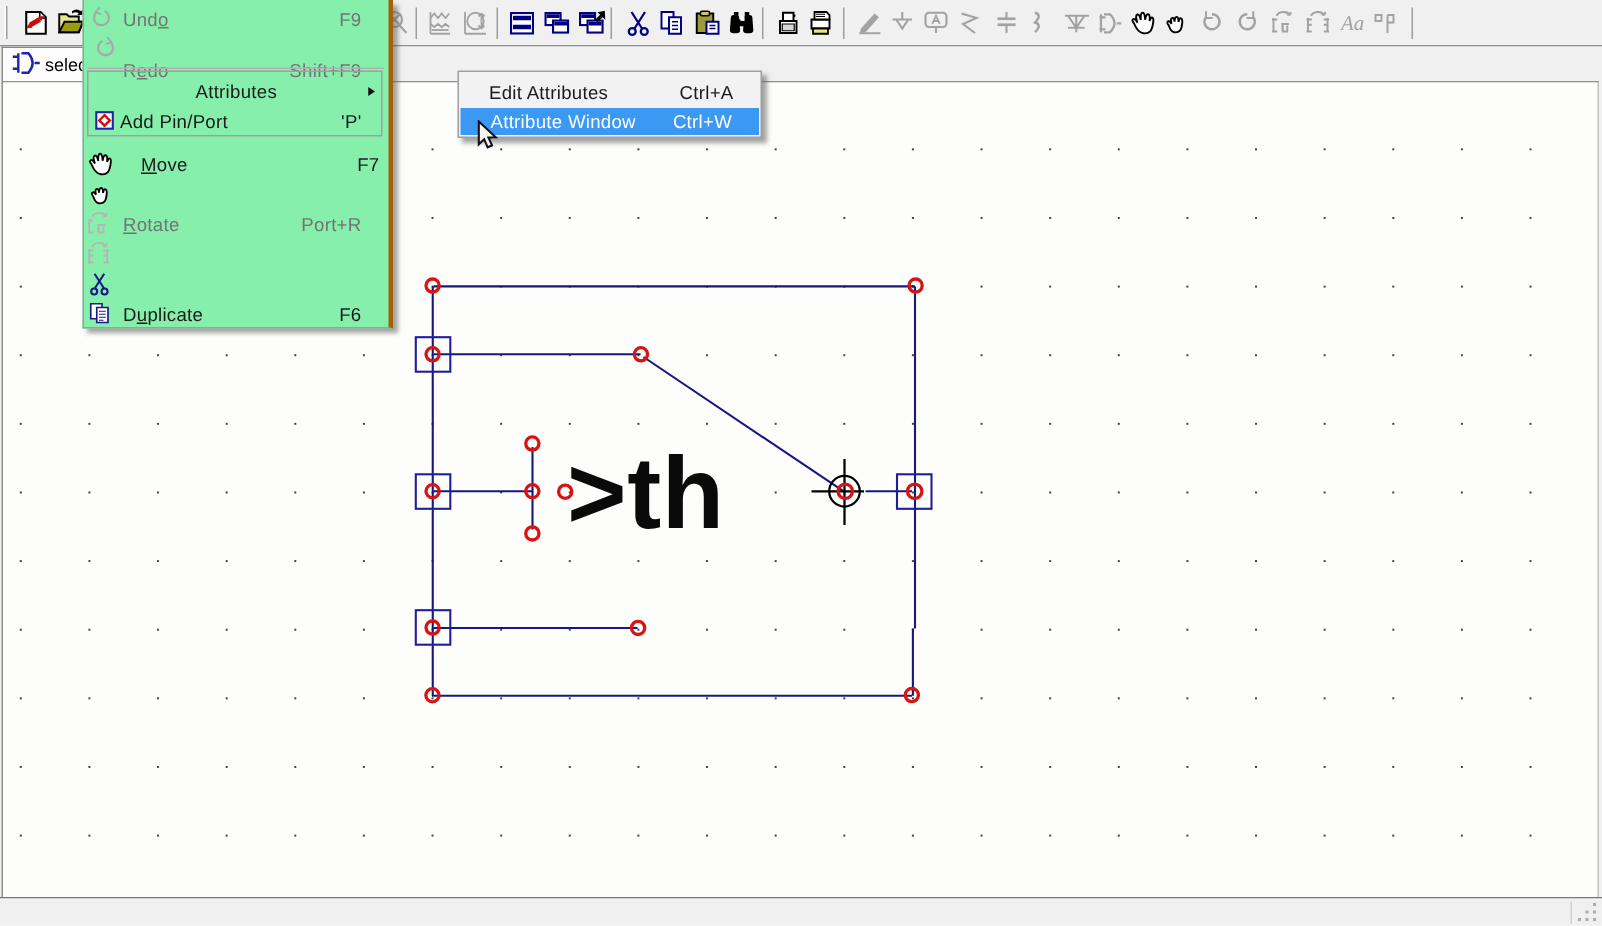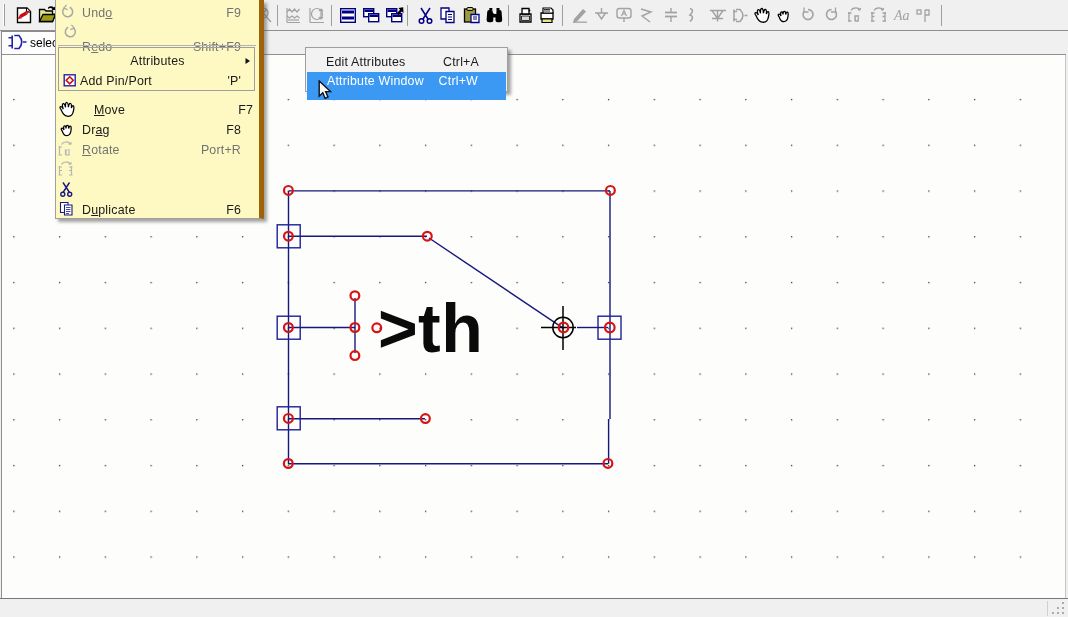--- a/index.html
+++ b/index.html
@@ -14,30 +14,30 @@
 #canvtop{left:2px;top:54px;width:1064px;height:1px;background:#909090;}
 #canvleft{left:1px;top:55px;width:1px;height:543px;background:#909090;}
 #canvright{left:1065px;top:55px;width:1px;height:543px;background:#c4c4c4;}
 #botline{left:0;top:598px;width:1068px;height:1px;background:#787878;}
 #statusbar{left:0;top:599px;width:1068px;height:18px;background:#f0f0f0;}
 #sbdiv{left:1047px;top:601px;width:1px;height:15px;background:#d0d0d0;}
 .mrow{position:absolute;height:20px;line-height:20px;font-size:12.4px;letter-spacing:0.2px;color:#1a1a1a;white-space:nowrap;}
 .mrow .sc{position:absolute;right:18px;top:0;}
 .gray{color:#737373;}
 .mlabel{position:absolute;left:26px;top:0;}
-#menu{left:55px;top:0;width:203px;height:218px;background:#fef9c3;
- border-left:1px solid #9f9f9f;border-right:5px solid #a16207;border-bottom:1px solid #9f9f9f;
+#menu{left:55px;top:0;width:203px;height:218px;background:#86efac;
+ border-left:1px solid #9f9f9f;border-right:3px solid #a16207;border-bottom:1px solid #9f9f9f;
  box-shadow:3px 3px 3px rgba(90,90,90,0.55);z-index:20;}
 #mbox{position:absolute;left:2px;top:47px;width:195px;height:42px;border:1px solid #9f9f9f;}
 #submenu{left:257px;top:47px;width:201px;height:43px;background:#f2f2f2;border:1px solid #9f9f9f;
  box-shadow:3px 3px 3px rgba(90,90,90,0.55);z-index:21;margin-left:48px;}
-#hlrow{position:absolute;left:1px;top:24px;width:199px;height:28px;background:#3b99f3;color:#fff;
+#hlrow{position:absolute;left:1px;top:24px;width:199px;height:18px;background:#3b99f3;color:#fff;
  font-size:12.4px;letter-spacing:0.2px;line-height:18px;text-decoration:underline;}
 .smlabel{position:absolute;left:20px;}
-.smsc{position:absolute;right:28px;}
+.smsc{position:absolute;right:18px;}
 </style>
 </head>
 <body>
 <div class="abs" id="toolbar1"></div>
 <div class="abs" id="rowline"></div>
 <div class="abs" id="toolbar2"></div>
 <div class="abs" id="selbox"></div>
 <div class="abs" id="canvtop"></div>
 <div class="abs" id="canvleft"></div>
 <div class="abs" id="canvas"></div>
@@ -318,24 +318,20 @@
 <div id="mbox"></div>
 <div class="mrow" style="left:0;top:51px;width:203px;text-align:center;">Attributes</div>
 <div class="mrow" style="left:0;top:70.5px;width:203px;">
  <span class="mlabel" style="left:24px;">Add Pin/Port</span>
       <span class="sc">'P'</span>
     </div>
 <div class="mrow" style="left:12px;top:99.8px;width:203px;">
  <span class="mlabel"><u>M</u>ove</span>
       <span class="sc">F7</span>
     </div>
-<div class="mrow" style="left:0;top:119.8px;width:203px;">
- <span class="mlabel">Dr<u>a</u>g</span>
-      <span class="sc">F8</span>
-    </div>
 <div class="mrow gray" style="left:0;top:139.8px;width:203px;">
  <span class="mlabel"><u>R</u>otate</span>
       <span class="sc">Port+R</span>
     </div>
 <div class="mrow" style="left:0;top:199.8px;width:203px;">
  <span class="mlabel">D<u>u</u>plicate</span>
       <span class="sc">F6</span>
     </div>
 <svg style="position:absolute;left:0;top:0;width:203px;height:218px;" viewBox="0 0 203 218">
 

